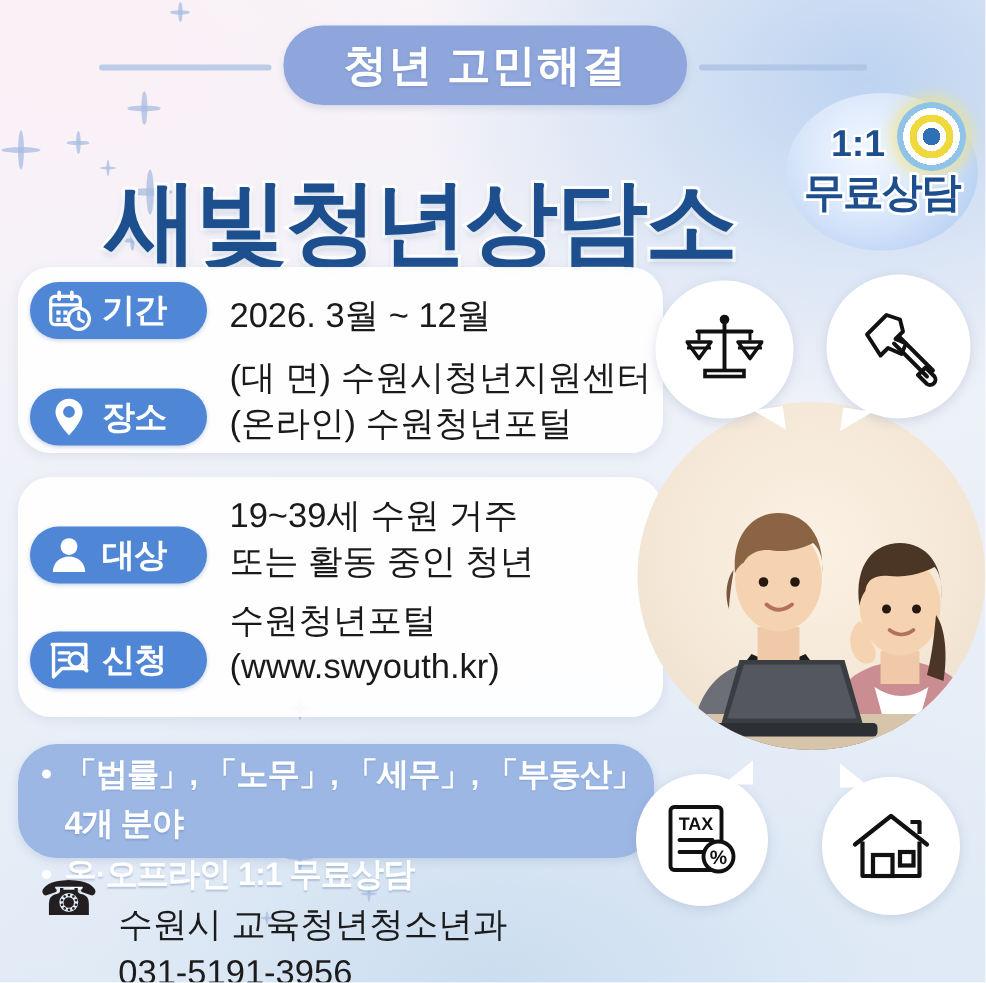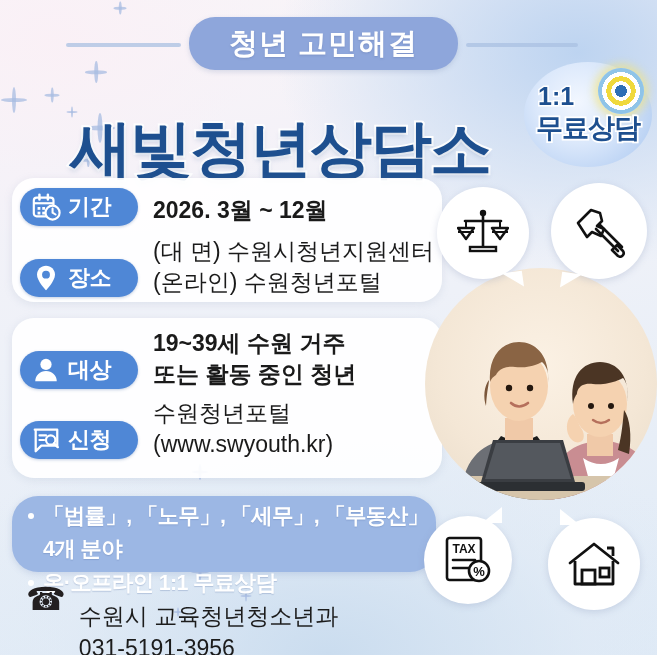--- a/index.html
+++ b/index.html
@@ -51,21 +51,21 @@
     border-radius:50%;
     background:radial-gradient(circle at 42% 38%, #f2f7ff 0%, #dbe8fb 42%, #a8c6ef 100%);
   }
   #badge .tgt{
     position:absolute;right:8px;top:6px;width:46px;height:46px;border-radius:50%;
     background:
       radial-gradient(circle,#2f6fb5 0 18%,#ffffff 18% 30%,#f0d93c 30% 45%,#ffffff 45% 58%,#8fc4e8 58% 74%,#ffffff 74% 86%,#f0d93c 86% 100%);
     box-shadow:0 0 9px 4px rgba(242,228,120,.65);
   }
   #badge .oneone{
-    position:absolute;left:14px;top:20px;font-size:25px;font-weight:bold;
+    position:absolute;left:30px;top:20px;font-size:25px;font-weight:bold;
     color:#1d4f8f;-webkit-text-stroke:3px #fff;paint-order:stroke fill;
   }
   #badge .free{
     position:absolute;left:3px;top:48px;width:122px;text-align:center;
     font-size:27px;font-weight:bold;color:#1d4f8f;letter-spacing:-1px;
     -webkit-text-stroke:3.5px #fff;paint-order:stroke fill;
   }
   
   .wcard{
     position:absolute;left:12px;background:rgba(255,255,255,.93);
@@ -75,21 +75,21 @@
   #card2{top:318px;width:430px;height:160px;}
   .row{position:absolute;display:flex;align-items:flex-end;}
   .lpill{
     width:118px;height:38px;border-radius:20px;background:#4f87d6;
     display:flex;align-items:center;gap:7px;padding-left:11px;box-sizing:border-box;
     box-shadow:0 1px 3px rgba(60,100,160,.3);flex:none;
   }
   .lpill .ptxt{color:#fff;font-size:22px;font-weight:bold;letter-spacing:-.5px;}
   .licon{width:30px;height:30px;flex:none;}
   .rtxt{margin-left:15px;font-size:23px;color:#1a1a1a;line-height:1.33;white-space:pre-line;}
-  .rtxt.bold{font-weight:bold;}
+  .rtxt.bold{font-weight:normal;}
   
   #bcard{
     position:absolute;left:12px;top:496px;width:424px;height:76px;
     border-radius:26px;background:#9cb7e4;
     box-shadow:0 2px 6px rgba(120,145,190,.25);
     padding:4px 0 0 16px;box-sizing:border-box;
   }
   #bcard li{
     list-style:none;color:#fff;font-size:21.5px;font-weight:bold;
     letter-spacing:-.7px;line-height:1.55;position:relative;padding-left:15px;

